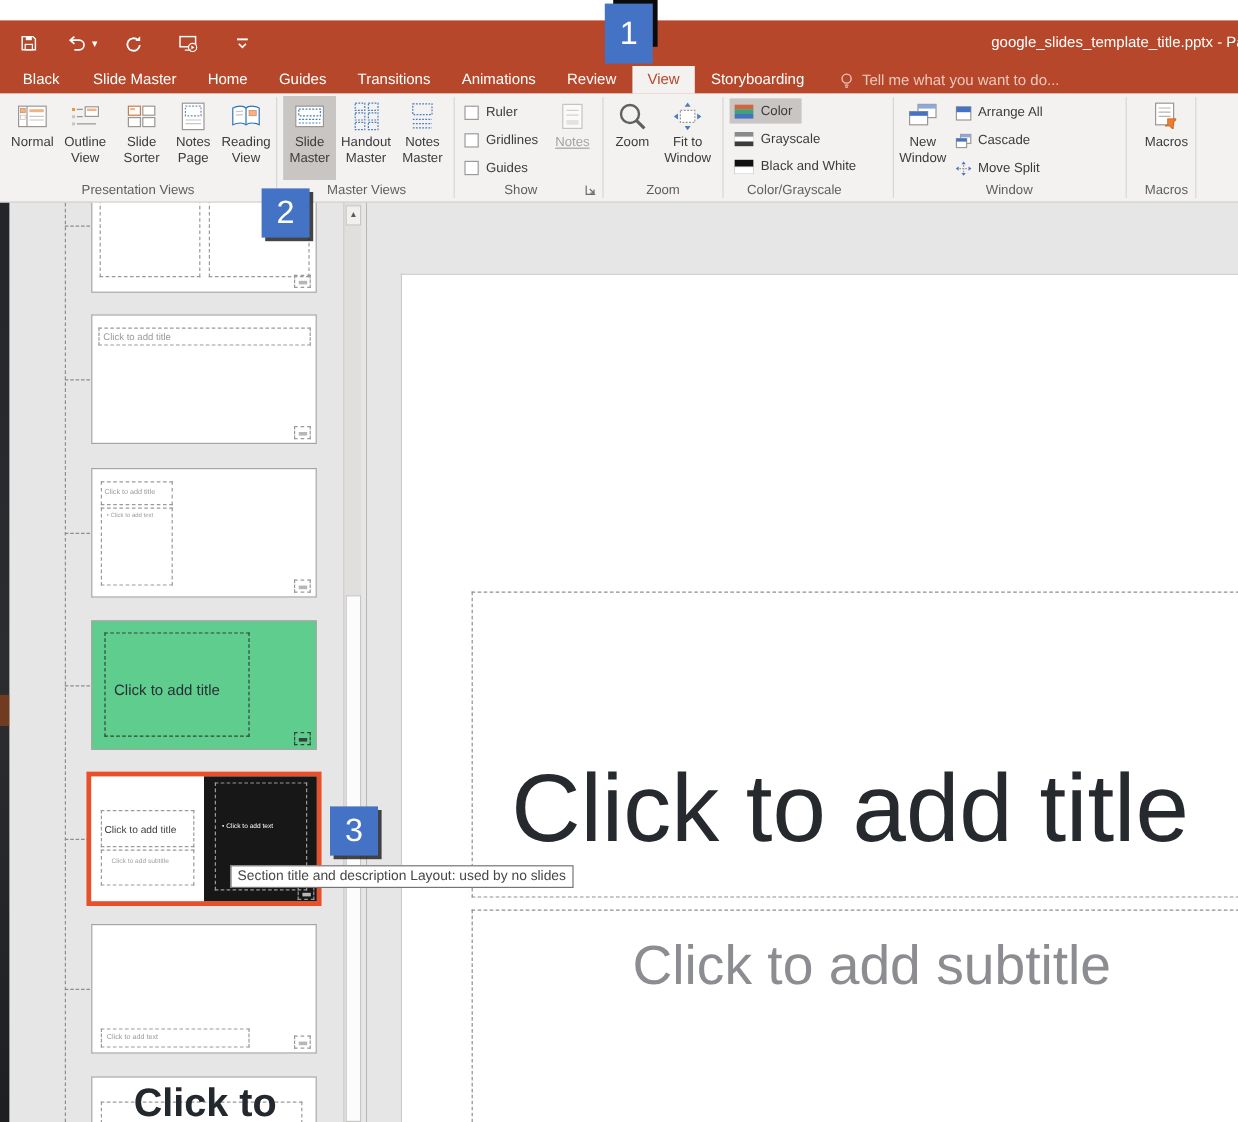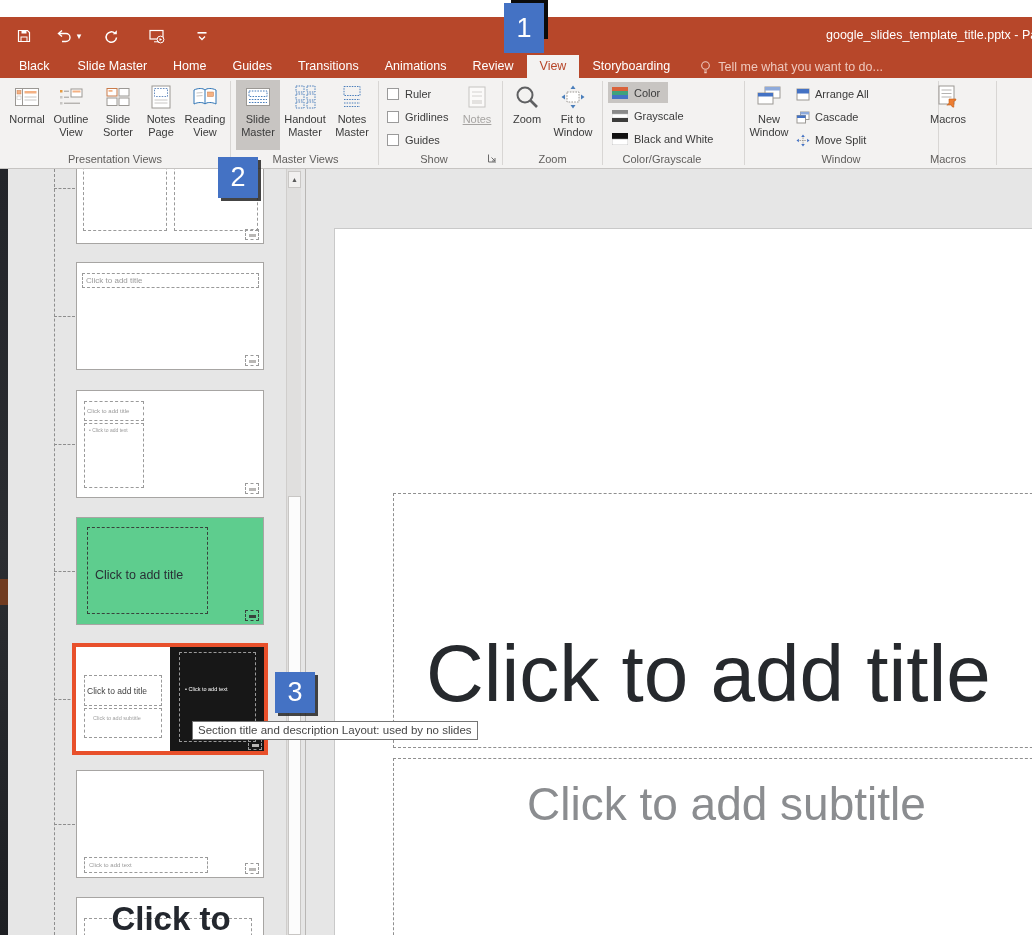--- a/index.html
+++ b/index.html
@@ -351,21 +351,21 @@
             <path d="M13.5 6.5l-2.4 1.8V4.7z" fill="#4472C4"></path>
             <line x1="7" y1="3.5" x2="7" y2="9.5" stroke="#9b9894" stroke-dasharray="1.4 1"></line>
             <line x1="3.5" y1="6.5" x2="10.5" y2="6.5" stroke="#9b9894" stroke-dasharray="1.4 1"></line>
           </svg>
         <span>Move Split</span>
       </div>
       <div class="glabel">Window</div>
     </div>
     <div class="gdiv" style="left:938px"></div>
 
-    <div class="rgroup" style="left:920px;width:56px">
+    <div class="rgroup" style="left:944px;width:56px">
       <div class="bigbtn" style="left:4px;width:48px">
         <svg class="icn" viewBox="0 0 26 26">
             <rect x="4" y="2" width="15" height="18" fill="#fff" stroke="#9b9894"></rect>
             <line x1="6.5" y1="6" x2="16.5" y2="6" stroke="#b5b3b1"></line>
             <line x1="6.5" y1="9.5" x2="16.5" y2="9.5" stroke="#b5b3b1"></line>
             <line x1="6.5" y1="13" x2="16.5" y2="13" stroke="#b5b3b1"></line>
             <path d="M14 15h7a2.2 2.2 0 0 1-2.2 2.2v6a2.5 2.5 0 0 1-2.5-2.2h-4.5a2.2 2.2 0 0 0 2.2-2.2z" fill="#ED7D31" stroke="#C55A11" stroke-width=".6"></path>
           </svg>
         <span class="lbl">Macros</span>
       </div>

